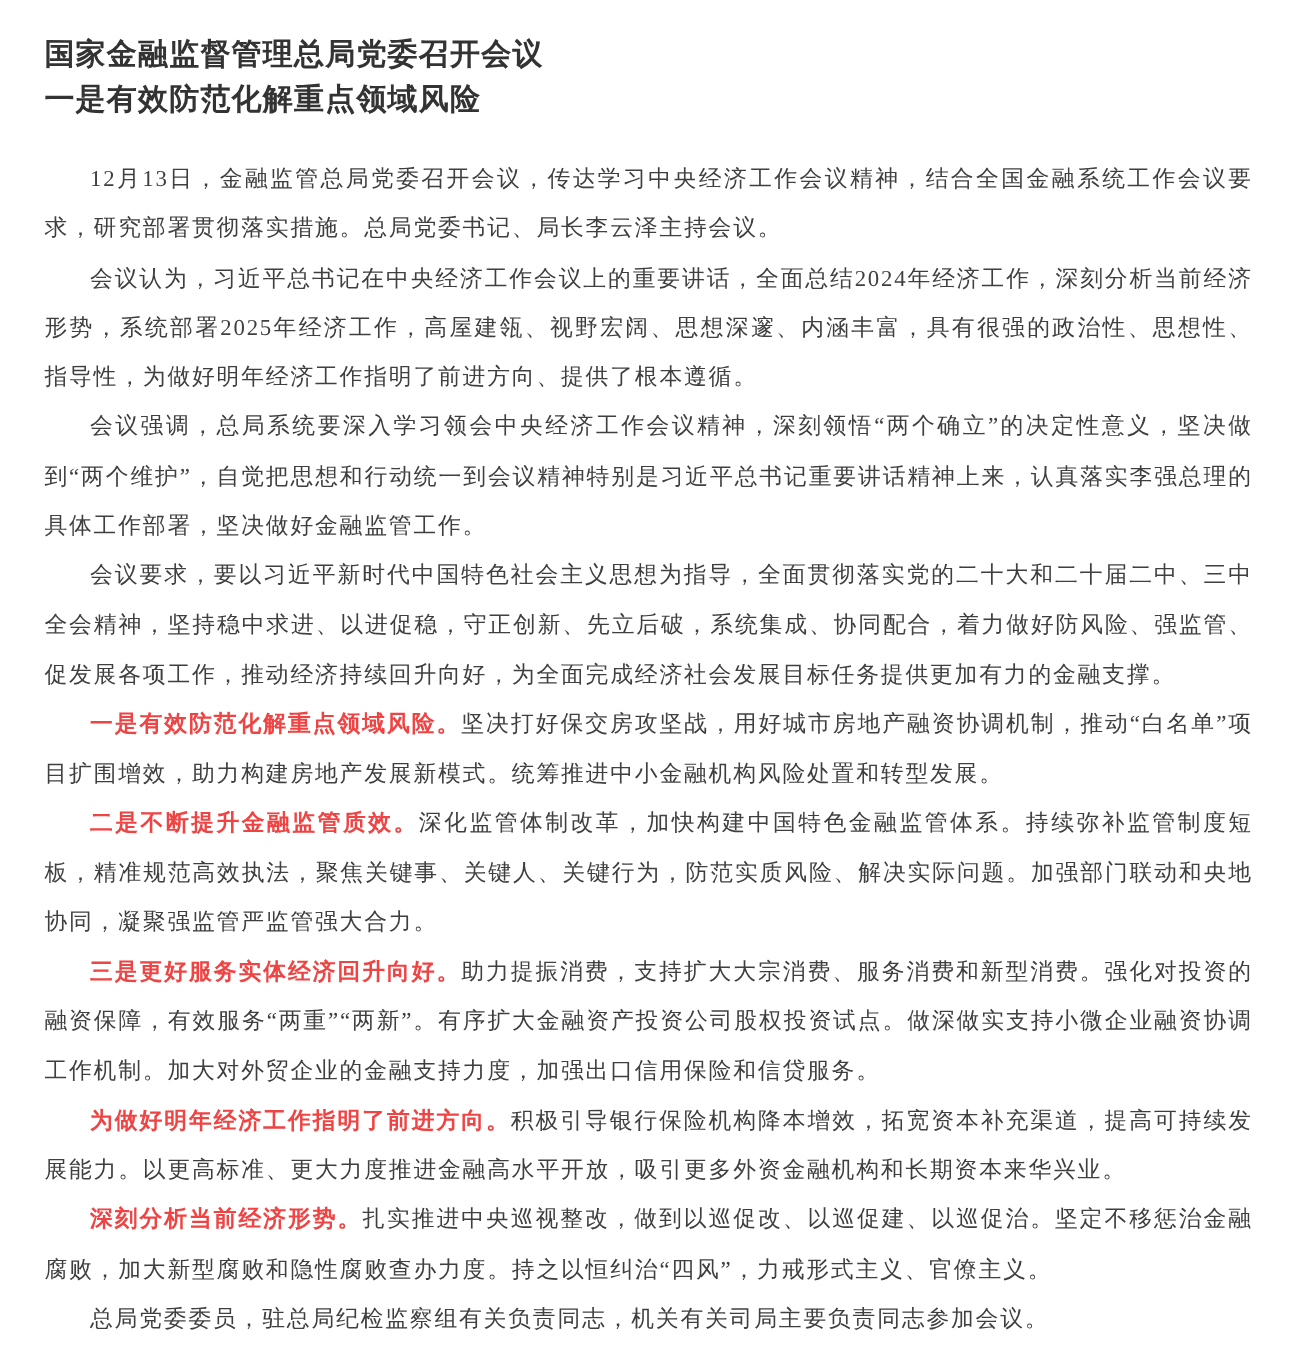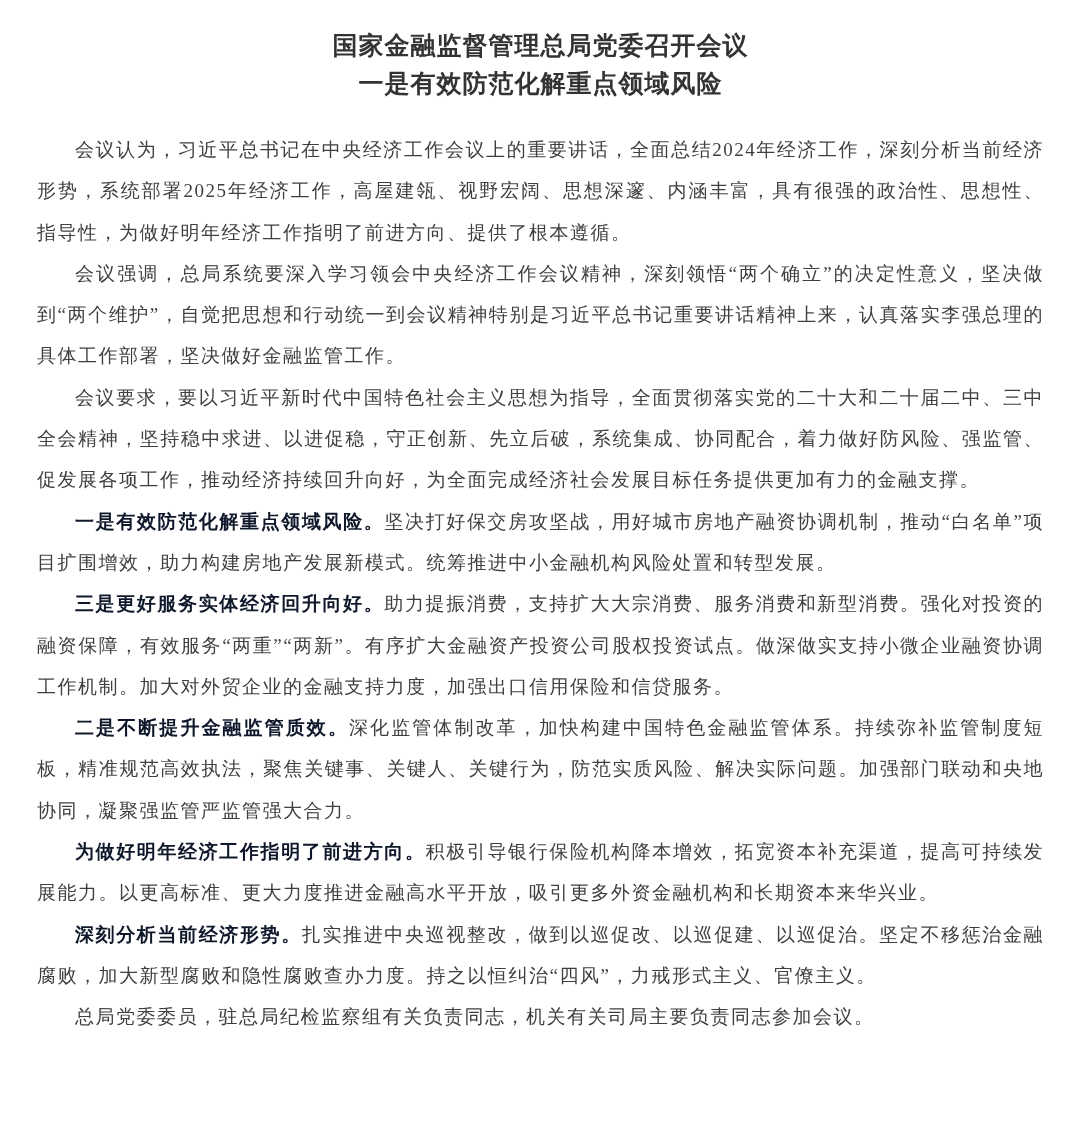--- a/index.html
+++ b/index.html
@@ -19,54 +19,55 @@
     padding: 26px 36px 10px 37px;
     background: #ffffff;
   }
   .doc-title {
     margin: 0 0 27px 0;
     font-family: "Liberation Sans", sans-serif;
     font-weight: bold;
     font-size: 25px;
     line-height: 38px;
     letter-spacing: 1px;
-    text-align: center;
+    text-align: left;
     color: #333333;
   }
   .doc-title span { display: block; }
   .doc-body p {
     margin: 0;
     font-family: "Liberation Serif", serif;
     font-size: 19px;
     line-height: 41.3px;
     letter-spacing: 1.5px;
     color: #3f3f3f;
     text-align: justify;
     text-indent: 2em;
   }
   .doc-body p strong {
     font-weight: bold;
-    color: #0f172a;
+    color: #ef4444;
   }
 </style>
 </head>
 <body>
 
 <div class="page">
 
   <h1 class="doc-title">
     <span>国家金融监督管理总局党委召开会议</span>
     <span>一是有效防范化解重点领域风险</span>
   </h1>
 
   <div class="doc-body">
+    <p><strong></strong><span>12月13日，金融监管总局党委召开会议，传达学习中央经济工作会议精神，结合全国金融系统工作会议要求，研究部署贯彻落实措施。总局党委书记、局长李云泽主持会议。</span></p>
     <p><strong></strong><span>会议认为，习近平总书记在中央经济工作会议上的重要讲话，全面总结2024年经济工作，深刻分析当前经济形势，系统部署2025年经济工作，高屋建瓴、视野宏阔、思想深邃、内涵丰富，具有很强的政治性、思想性、指导性，为做好明年经济工作指明了前进方向、提供了根本遵循。</span></p>
     <p><strong></strong><span>会议强调，总局系统要深入学习领会中央经济工作会议精神，深刻领悟“两个确立”的决定性意义，坚决做到“两个维护”，自觉把思想和行动统一到会议精神特别是习近平总书记重要讲话精神上来，认真落实李强总理的具体工作部署，坚决做好金融监管工作。</span></p>
     <p><strong></strong><span>会议要求，要以习近平新时代中国特色社会主义思想为指导，全面贯彻落实党的二十大和二十届二中、三中全会精神，坚持稳中求进、以进促稳，守正创新、先立后破，系统集成、协同配合，着力做好防风险、强监管、促发展各项工作，推动经济持续回升向好，为全面完成经济社会发展目标任务提供更加有力的金融支撑。</span></p>
     <p><strong>一是有效防范化解重点领域风险。</strong><span>坚决打好保交房攻坚战，用好城市房地产融资协调机制，推动“白名单”项目扩围增效，助力构建房地产发展新模式。统筹推进中小金融机构风险处置和转型发展。</span></p>
+    <p><strong>二是不断提升金融监管质效。</strong><span>深化监管体制改革，加快构建中国特色金融监管体系。持续弥补监管制度短板，精准规范高效执法，聚焦关键事、关键人、关键行为，防范实质风险、解决实际问题。加强部门联动和央地协同，凝聚强监管严监管强大合力。</span></p>
     <p><strong>三是更好服务实体经济回升向好。</strong><span>助力提振消费，支持扩大大宗消费、服务消费和新型消费。强化对投资的融资保障，有效服务“两重”“两新”。有序扩大金融资产投资公司股权投资试点。做深做实支持小微企业融资协调工作机制。加大对外贸企业的金融支持力度，加强出口信用保险和信贷服务。</span></p>
-    <p><strong>二是不断提升金融监管质效。</strong><span>深化监管体制改革，加快构建中国特色金融监管体系。持续弥补监管制度短板，精准规范高效执法，聚焦关键事、关键人、关键行为，防范实质风险、解决实际问题。加强部门联动和央地协同，凝聚强监管严监管强大合力。</span></p>
     <p><strong>为做好明年经济工作指明了前进方向。</strong><span>积极引导银行保险机构降本增效，拓宽资本补充渠道，提高可持续发展能力。以更高标准、更大力度推进金融高水平开放，吸引更多外资金融机构和长期资本来华兴业。</span></p>
     <p><strong>深刻分析当前经济形势。</strong><span>扎实推进中央巡视整改，做到以巡促改、以巡促建、以巡促治。坚定不移惩治金融腐败，加大新型腐败和隐性腐败查办力度。持之以恒纠治“四风”，力戒形式主义、官僚主义。</span></p>
     <p><strong></strong><span>总局党委委员，驻总局纪检监察组有关负责同志，机关有关司局主要负责同志参加会议。</span></p>
   </div>
 
 </div>
 
 </body></html>

